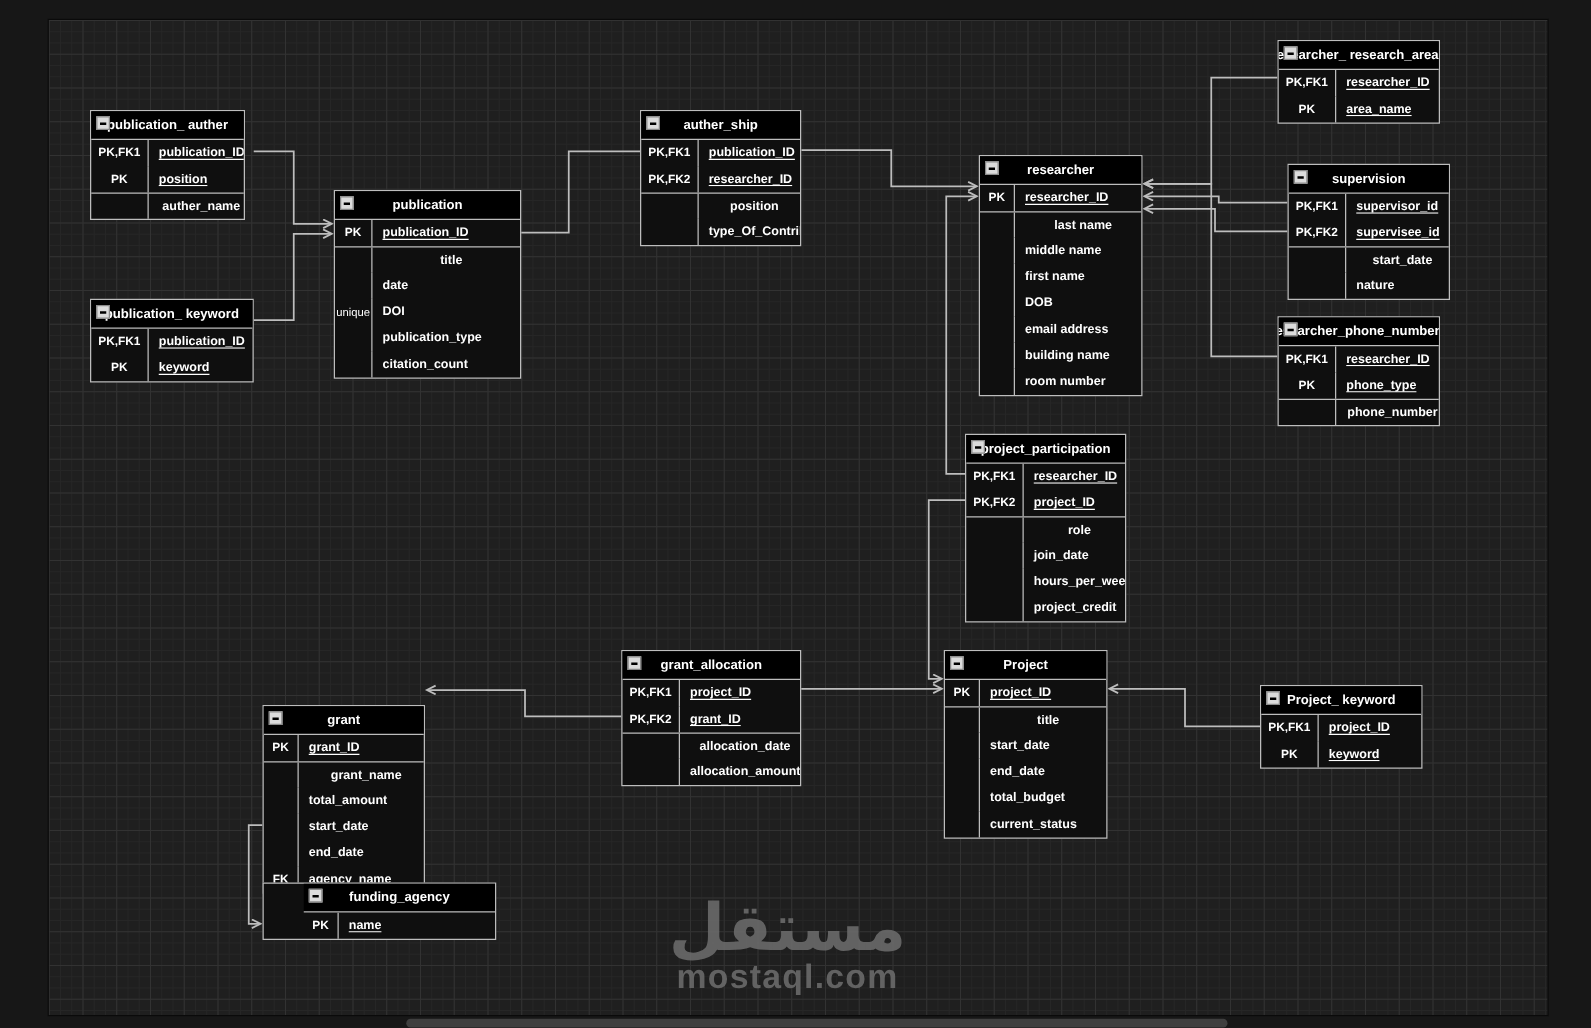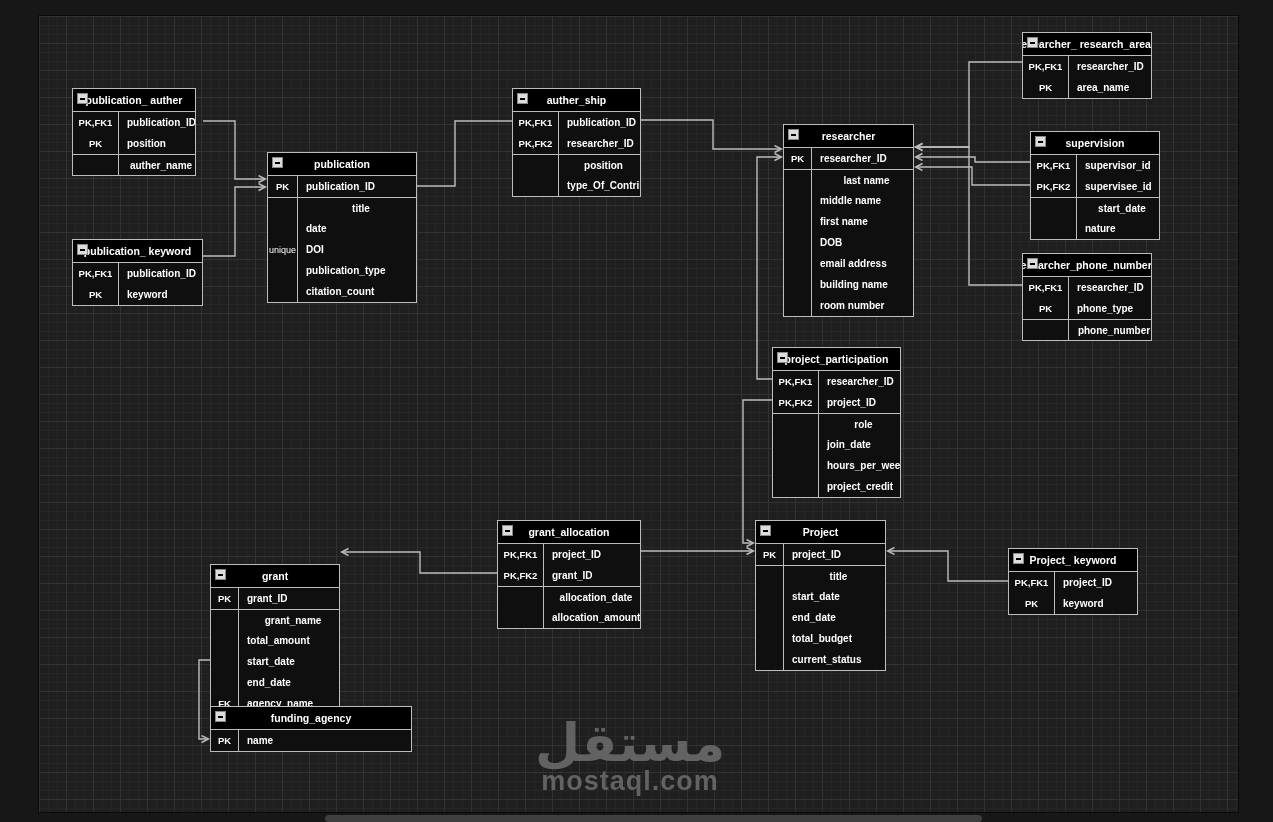--- a/index.html
+++ b/index.html
@@ -367,21 +367,21 @@
         </div>
         <div class="erow">
           <div class="kcell" style="width: 46px;">PK,FK1</div>
           <div class="fcell u">project_ID</div>
         </div>
         <div class="erow">
           <div class="kcell" style="width: 46px;">PK</div>
           <div class="fcell u">keyword</div>
         </div>
       </div>
-      <div class="etable" style="left: 210px; top: 706px; width: 202px;">
+      <div class="etable" style="left: 210px; top: 706px; width: 187px; padding-left: 32px;">
         <div class="ehead">
           <span class="collapse"></span>
           <span>funding_agency</span>
         </div>
         <div class="erow">
           <div class="kcell" style="width: 28px;">PK</div>
           <div class="fcell u">name</div>
         </div>
       </div>
     </div>

